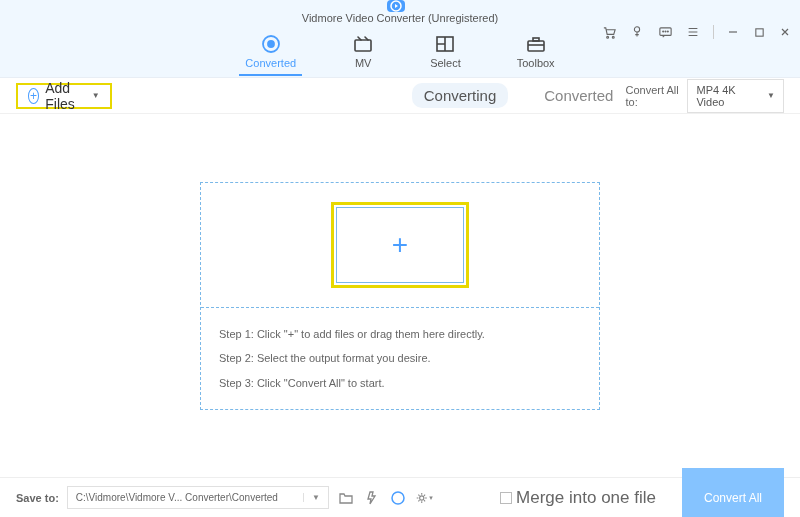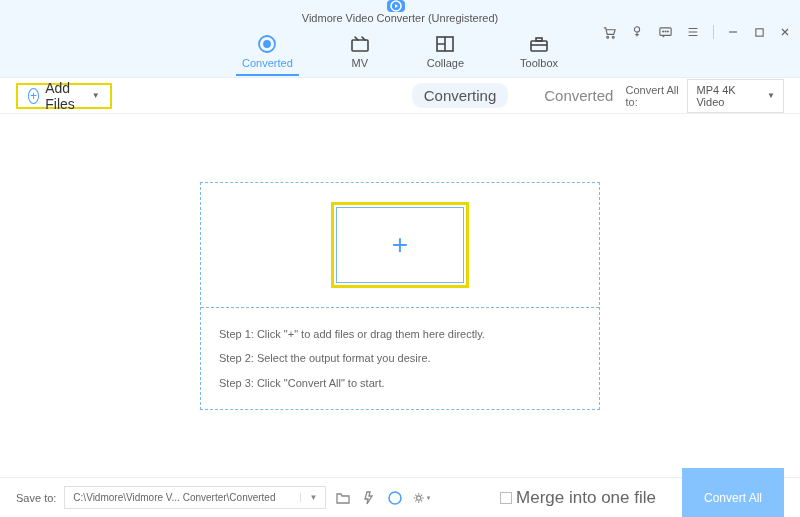--- a/index.html
+++ b/index.html
@@ -39,21 +39,21 @@
     .drop-top { height: 125px; display: flex; align-items: center; justify-content: center; border-bottom: 1.5px dashed #7ab8e8; }
     .drop-box { width: 138px; height: 86px; border: 3px solid #e8d800; display: flex; align-items: center; justify-content: center; cursor: pointer; position: relative; }
     .drop-box-inner { position: absolute; inset: 2px; border: 1px solid #7ab8e8; }
     .drop-plus { color: #4a9eff; font-size: 28px; font-weight: 200; }
     .drop-steps { padding: 14px 18px; }
     .step { font-size: 11px; color: #666; line-height: 2.2; }
     
     .hr { position: absolute; bottom: 39px; left: 0; right: 0; height: 1px; background: #eee; }
     
     .footer { position: absolute; bottom: 0; left: 0; right: 0; height: 39px; display: flex; align-items: center; padding: 0 16px; gap: 8px; }
-    .save-label { font-size: 11px; color: #666; }
+    .save-label { font-size: 11px; color: #666; font-weight: bold; }
     .save-path { border: 1px solid #e0e0e0; font-size: 10px; color: #666; padding: 5px 8px; width: 262px; display: flex; align-items: center; }
     .save-path-sep { border-left: 1px solid #e0e0e0; padding-left: 8px; margin-left: auto; font-size: 8px; color: #888; }
     .foot-icon { width: 18px; height: 18px; display: flex; align-items: center; justify-content: center; cursor: pointer; color: #888; }
     .foot-icon.blue { color: #4a9eff; }
     .merge { margin-left: auto; display: flex; align-items: center; gap: 4px; font-size: 17px; color: #666; }
     .checkbox { width: 12px; height: 12px; border: 1px solid #bbb; cursor: pointer; }
     .convert-btn { background: #85c3ff; color: #fff; padding: 23px 22px; font-size: 12px; cursor: pointer; margin-left: 18px; border: none; }
   </style>
 </head>
 <body>
@@ -132,21 +132,21 @@
       </div>
     <span class="tab-label">MV</span>
   </div>
   <div class="tab">
     <div class="tab-icon">
         <svg width="22" height="20" viewBox="0 0 22 20" fill="none" stroke="#444" stroke-width="1.6">
           <rect x="3" y="3" width="16" height="14"></rect>
           <path d="M11 3v14M3 10h8"></path>
         </svg>
       </div>
-    <span class="tab-label">Collage</span>
+    <span class="tab-label">Select</span>
   </div>
   <div class="tab">
     <div class="tab-icon">
         <svg width="22" height="20" viewBox="0 0 22 20" fill="none" stroke="#444" stroke-width="1.6">
           <rect x="3" y="7" width="16" height="10" rx="1"></rect>
           <rect x="8" y="4" width="6" height="3"></rect>
           <path d="M3 11h16"></path>
         </svg>
       </div>
     <span class="tab-label">Toolbox</span>

